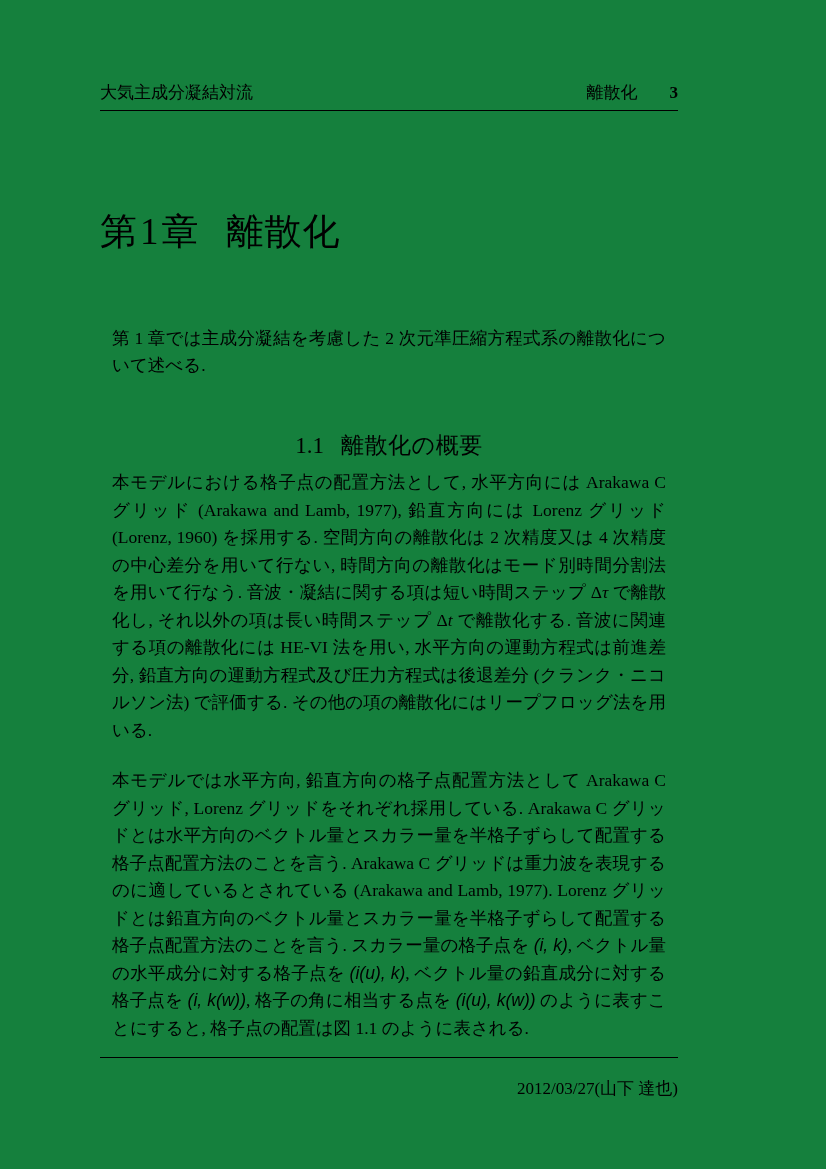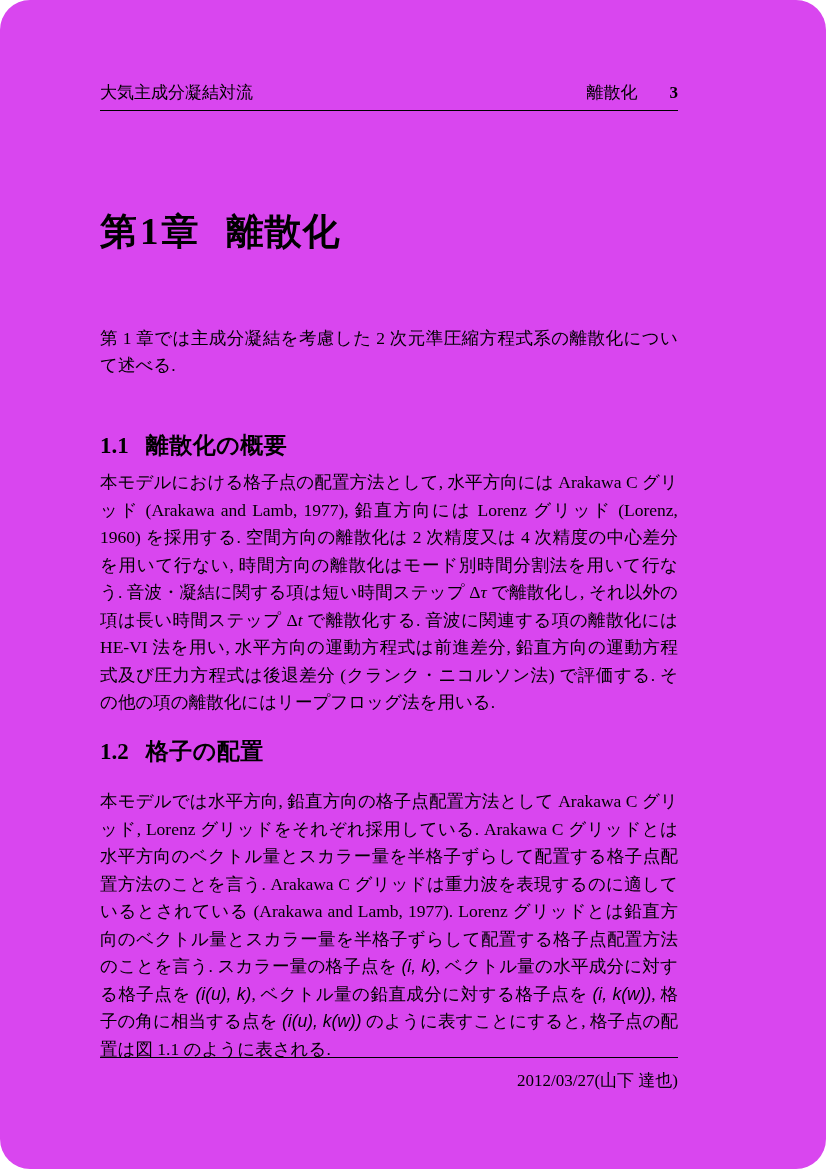--- a/index.html
+++ b/index.html
@@ -4,21 +4,21 @@
 <style>
   html, body { margin: 0; padding: 0; }
   body {
     width: 826px; height: 1169px;
     background: #ffffff;
     color: #000000;
     font-family: "Liberation Serif", "DejaVu Serif", serif;
     position: relative;
     overflow: hidden;
   }
-  .page { position: absolute; inset: 0; background: #d946ef; border-radius: 30px; }
+  .page { position: absolute; inset: 0; background: #15803d; }
 
   
   .running-header {
     position: absolute;
     left: 100px; right: 148px; top: 83px;
     display: flex; justify-content: space-between; align-items: baseline;
     font-size: 17px; line-height: 20px;
     border-bottom: 1px solid #000;
     padding-bottom: 7px;
   }
@@ -32,67 +32,68 @@
   
   .textcol {
     position: absolute;
     left: 100px; top: 0;
     width: 578px;
   }
 
   h1.chapter {
     margin: 212px 0 0 0; padding: 0;
     font-size: 37px; line-height: 1.1;
-    font-weight: bold;
+    font-weight: normal;
     font-family: "Liberation Sans", "DejaVu Sans", sans-serif;
     letter-spacing: 1px;
     white-space: nowrap;
   }
   h1.chapter .ch-label { margin-right: 27px; }
   h1.chapter .num {
     font-family: "Liberation Serif", "DejaVu Serif", serif;
     padding: 0 2px;
   }
 
   h2.section {
     margin: 0; padding: 0;
     font-size: 23px; line-height: 1.2;
-    font-weight: bold;
+    font-weight: normal;
     font-family: "Liberation Sans", "DejaVu Sans", sans-serif;
     letter-spacing: 0.5px;
     white-space: nowrap;
+    text-align: center;
   }
   h2.section .num {
     font-family: "Liberation Serif", "DejaVu Serif", serif;
     margin-right: 17px;
     letter-spacing: 0;
   }
   h2.sec-11 { margin-top: 52px; }
   h2.sec-12 { margin-top: 21px; }
 
   p.para {
-    margin: 0; padding: 0;
+    margin: 12px; padding: 0;
     font-size: 17.5px;
     line-height: 27.5px;
     text-align: justify;
   }
   p.intro  { margin-top: 72px; }
   p.p11a   { margin-top: 21px; }
   p.p11b   { margin-top: 10px; }
   p.p12a   { margin-top: 23px; }
 
   .mi   { font-style: italic; }  
   .math { font-style: italic; font-family: Liberation Sans, sans-serif; }
 
   
   .page-footer {
     position: absolute;
     left: 100px; right: 148px; top: 1057px;
     border-top: 1px solid #000;
-    padding-top: 12px;
+    padding-top: 20px;
     text-align: right;
     font-size: 17px; line-height: 22px;
   }
 </style>
 </head>
 <body>
 
 <div class="page">
 
   <div class="running-header">
@@ -111,23 +112,20 @@
 
     <p class="para intro"><span>第 1 章では主成分凝結を考慮した 2 次元準圧縮方程式系の離散化について述べる.</span></p>
 
     <h2 class="section sec-11">
       <span class="num">1.1</span><span class="sec-title">離散化の概要</span>
     </h2>
 
 
     <p class="para p11b"><span>本モデルにおける格子点の配置方法として, 水平方向には Arakawa C グリッド (Arakawa and Lamb, 1977), 鉛直方向には Lorenz グリッド (Lorenz, 1960) を採用する. 空間方向の離散化は 2 次精度又は 4 次精度の中心差分を用いて行ない, 時間方向の離散化はモード別時間分割法を用いて行なう. 音波・凝結に関する項は短い時間ステップ </span><span>Δ</span><span class="mi">τ</span><span> で離散化し, それ以外の項は長い時間ステップ </span><span>Δ</span><span class="mi">t</span><span> で離散化する. 音波に関連する項の離散化には HE-VI 法を用い, 水平方向の運動方程式は前進差分, 鉛直方向の運動方程式及び圧力方程式は後退差分 (クランク・ニコルソン法) で評価する. その他の項の離散化にはリープフロッグ法を用いる.</span></p>
 
-    <h2 class="section sec-12">
-      <span class="num">1.2</span><span class="sec-title">格子の配置</span>
-    </h2>
 
     <p class="para p12a"><span>本モデルでは水平方向, 鉛直方向の格子点配置方法として Arakawa C グリッド, Lorenz グリッドをそれぞれ採用している. Arakawa C グリッドとは水平方向のベクトル量とスカラー量を半格子ずらして配置する格子点配置方法のことを言う. Arakawa C グリッドは重力波を表現するのに適しているとされている (Arakawa and Lamb, 1977). Lorenz グリッドとは鉛直方向のベクトル量とスカラー量を半格子ずらして配置する格子点配置方法のことを言う. スカラー量の格子点を </span><span class="math">(i, k)</span><span>, ベクトル量の水平成分に対する格子点を </span><span class="math">(i(u), k)</span><span>, ベクトル量の鉛直成分に対する格子点を </span><span class="math">(i, k(w))</span><span>, 格子の角に相当する点を </span><span class="math">(i(u), k(w))</span><span> のように表すことにすると, 格子点の配置は図 1.1 のように表される.</span></p>
 
   </div>
 
   <div class="page-footer">
     <span>2012/03/27(山下 達也)</span>
   </div>
 
 </div>

